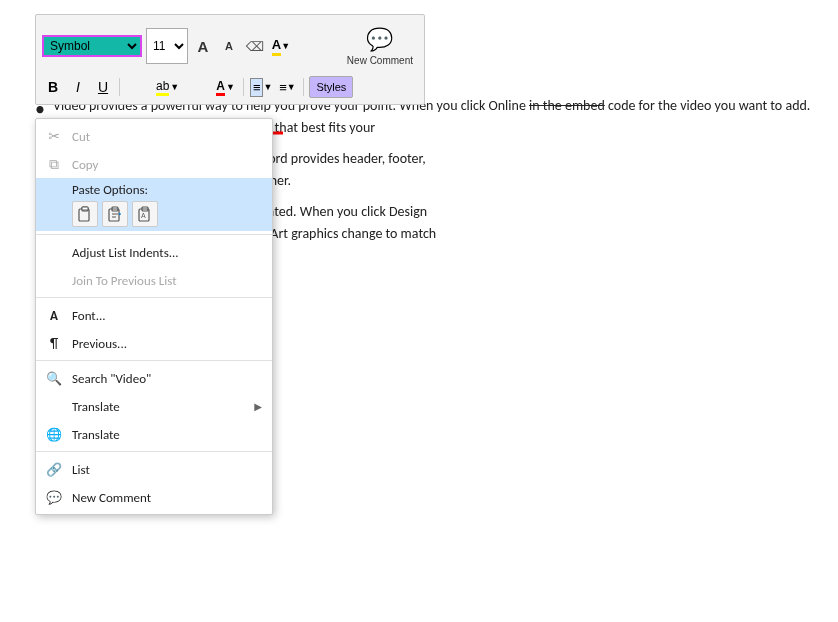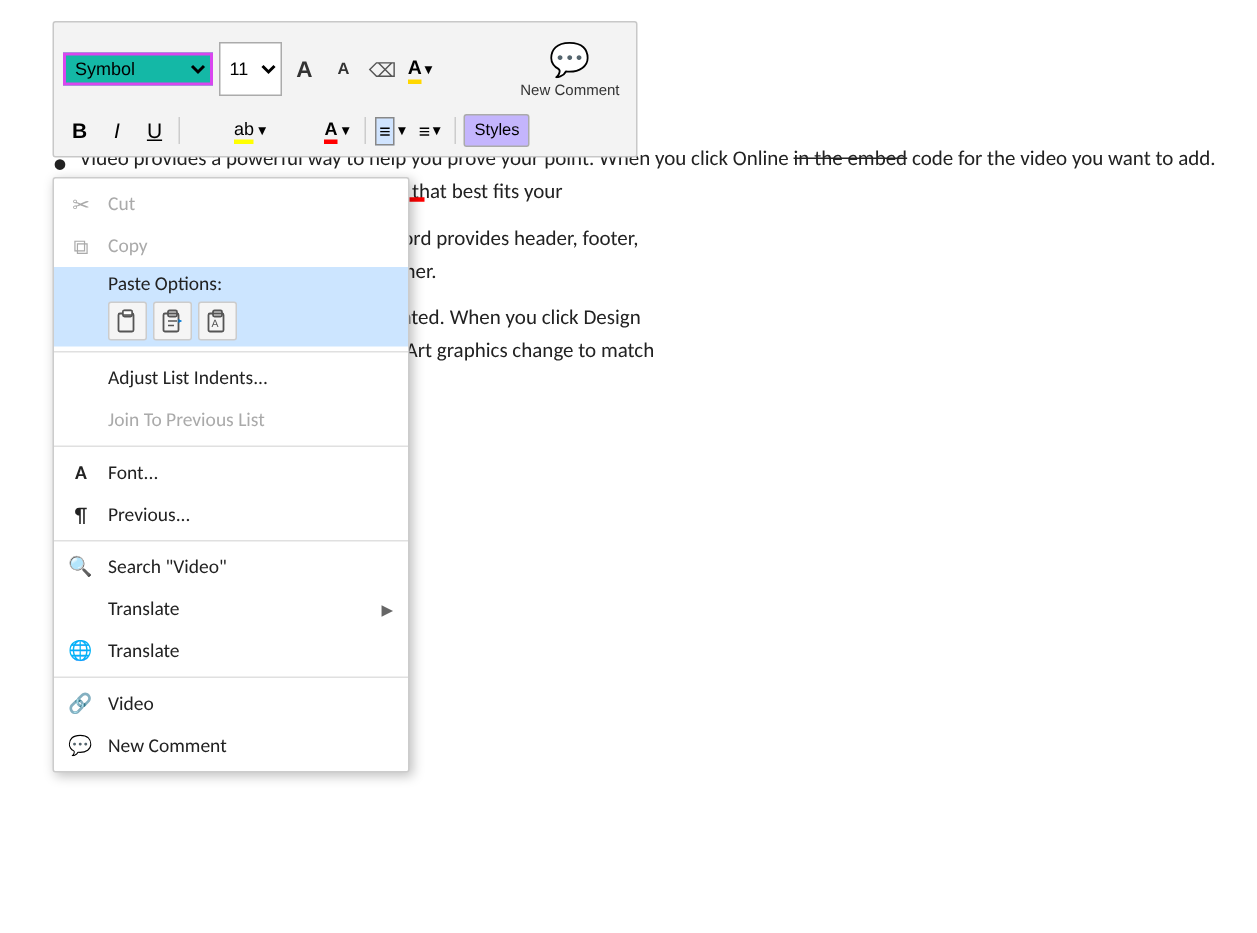--- a/index.html
+++ b/index.html
@@ -439,20 +439,20 @@
 
   <div class="menu-item">
     <span class="menu-icon" style="font-size:13px;">🌐</span>
     <span>Translate</span>
   </div>
 
   <div class="menu-separator"></div>
 
   <div class="menu-item">
     <span class="menu-icon" style="font-size:13px;">🔗</span>
-    <span>Video</span>
+    <span>List</span>
   </div>
 
   <div class="menu-item">
     <span class="menu-icon" style="font-size:13px;">💬</span>
     <span>New Comment</span>
   </div>
 </div>
 
 </body></html>

